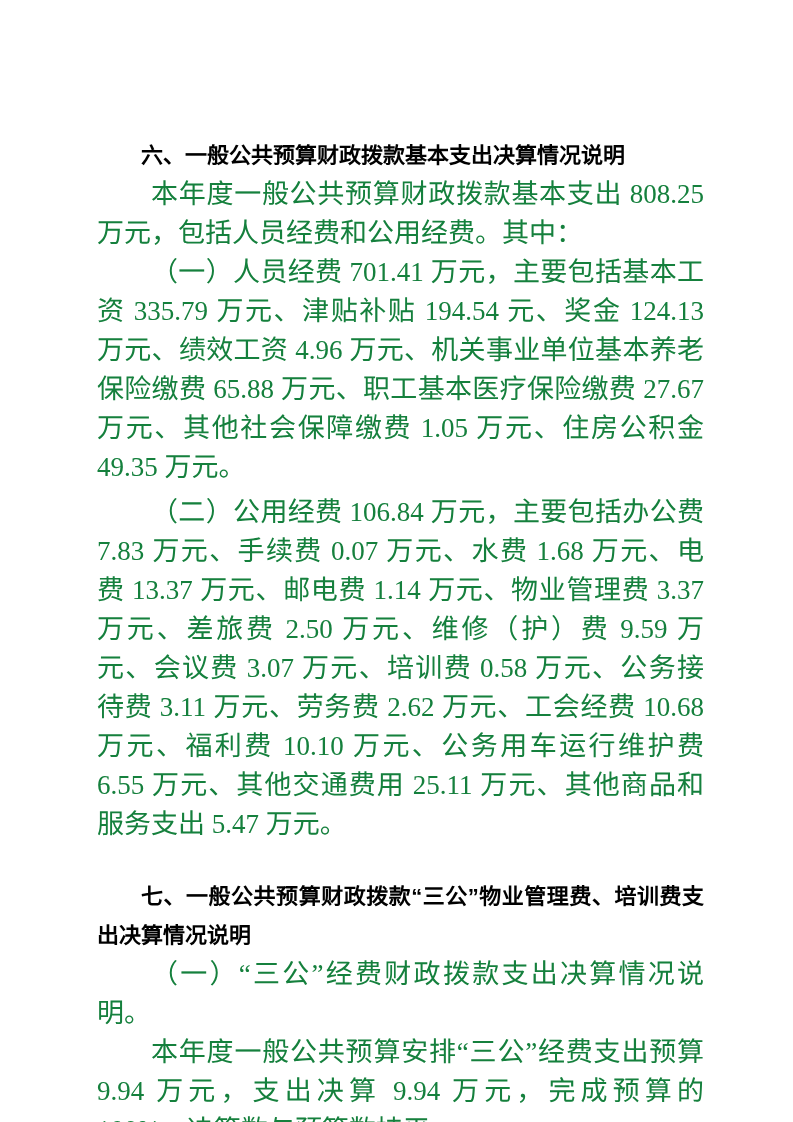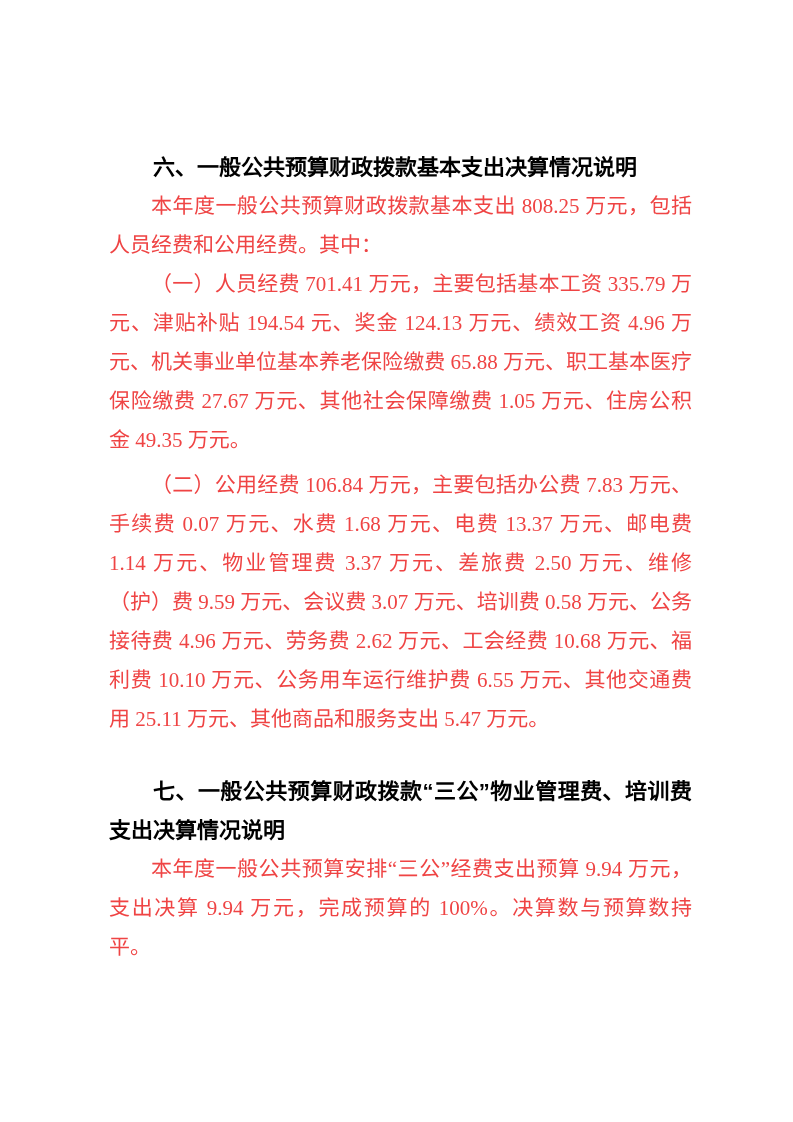--- a/index.html
+++ b/index.html
@@ -12,59 +12,60 @@
     width: 793px;
     height: 1122px;
     margin: 0 auto;
     background: #ffffff;
     box-sizing: border-box;
     padding: 136px 89px 0 97px;
     color: #000000;
     overflow: hidden;
   }
   .section {
-    margin: 12px;
+    margin: 0;
   }
   .section + .section {
     margin-top: 33px;
   }
   .section-heading {
     font-family: "Liberation Sans", "DejaVu Sans", sans-serif;
     font-size: 22px;
     font-weight: 700;
     line-height: 39px;
     margin: 0;
     text-indent: 2em;
     text-align: justify;
     color: #000000;
   }
   .body-paragraph {
     font-family: "Liberation Serif", "DejaVu Serif", serif;
-    font-size: 21px;
+    font-size: 27px;
     line-height: 39px;
     margin: 0;
     text-indent: 2em;
     text-align: justify;
     text-justify: inter-ideograph;
-    color: #ef4444;
+    color: #15803d;
   }
   .body-paragraph.spaced {
     margin-top: 6px;
   }
 </style>
 </head>
 <body>
 
 <div class="page">
 
   <div class="section">
     <h2 class="section-heading">六、一般公共预算财政拨款基本支出决算情况说明</h2>
     <p class="body-paragraph">本年度一般公共预算财政拨款基本支出 808.25 万元，包括人员经费和公用经费。其中：</p>
     <p class="body-paragraph">（一）人员经费 701.41 万元，主要包括基本工资 335.79 万元、津贴补贴 194.54 元、奖金 124.13 万元、绩效工资 4.96 万元、机关事业单位基本养老保险缴费 65.88 万元、职工基本医疗保险缴费 27.67 万元、其他社会保障缴费 1.05 万元、住房公积金 49.35 万元。</p>
-    <p class="body-paragraph spaced">（二）公用经费 106.84 万元，主要包括办公费 7.83 万元、手续费 0.07 万元、水费 1.68 万元、电费 13.37 万元、邮电费 1.14 万元、物业管理费 3.37 万元、差旅费 2.50 万元、维修（护）费 9.59 万元、会议费 3.07 万元、培训费 0.58 万元、公务接待费 4.96 万元、劳务费 2.62 万元、工会经费 10.68 万元、福利费 10.10 万元、公务用车运行维护费 6.55 万元、其他交通费用 25.11 万元、其他商品和服务支出 5.47 万元。</p>
+    <p class="body-paragraph spaced">（二）公用经费 106.84 万元，主要包括办公费 7.83 万元、手续费 0.07 万元、水费 1.68 万元、电费 13.37 万元、邮电费 1.14 万元、物业管理费 3.37 万元、差旅费 2.50 万元、维修（护）费 9.59 万元、会议费 3.07 万元、培训费 0.58 万元、公务接待费 3.11 万元、劳务费 2.62 万元、工会经费 10.68 万元、福利费 10.10 万元、公务用车运行维护费 6.55 万元、其他交通费用 25.11 万元、其他商品和服务支出 5.47 万元。</p>
   </div>
 
   <div class="section">
     <h2 class="section-heading">七、一般公共预算财政拨款“三公”物业管理费、培训费支出决算情况说明</h2>
+    <p class="body-paragraph">（一）“三公”经费财政拨款支出决算情况说明。</p>
     <p class="body-paragraph">本年度一般公共预算安排“三公”经费支出预算 9.94 万元，支出决算 9.94 万元，完成预算的 100%。决算数与预算数持平。</p>
   </div>
 
 </div>
 
 </body></html>

